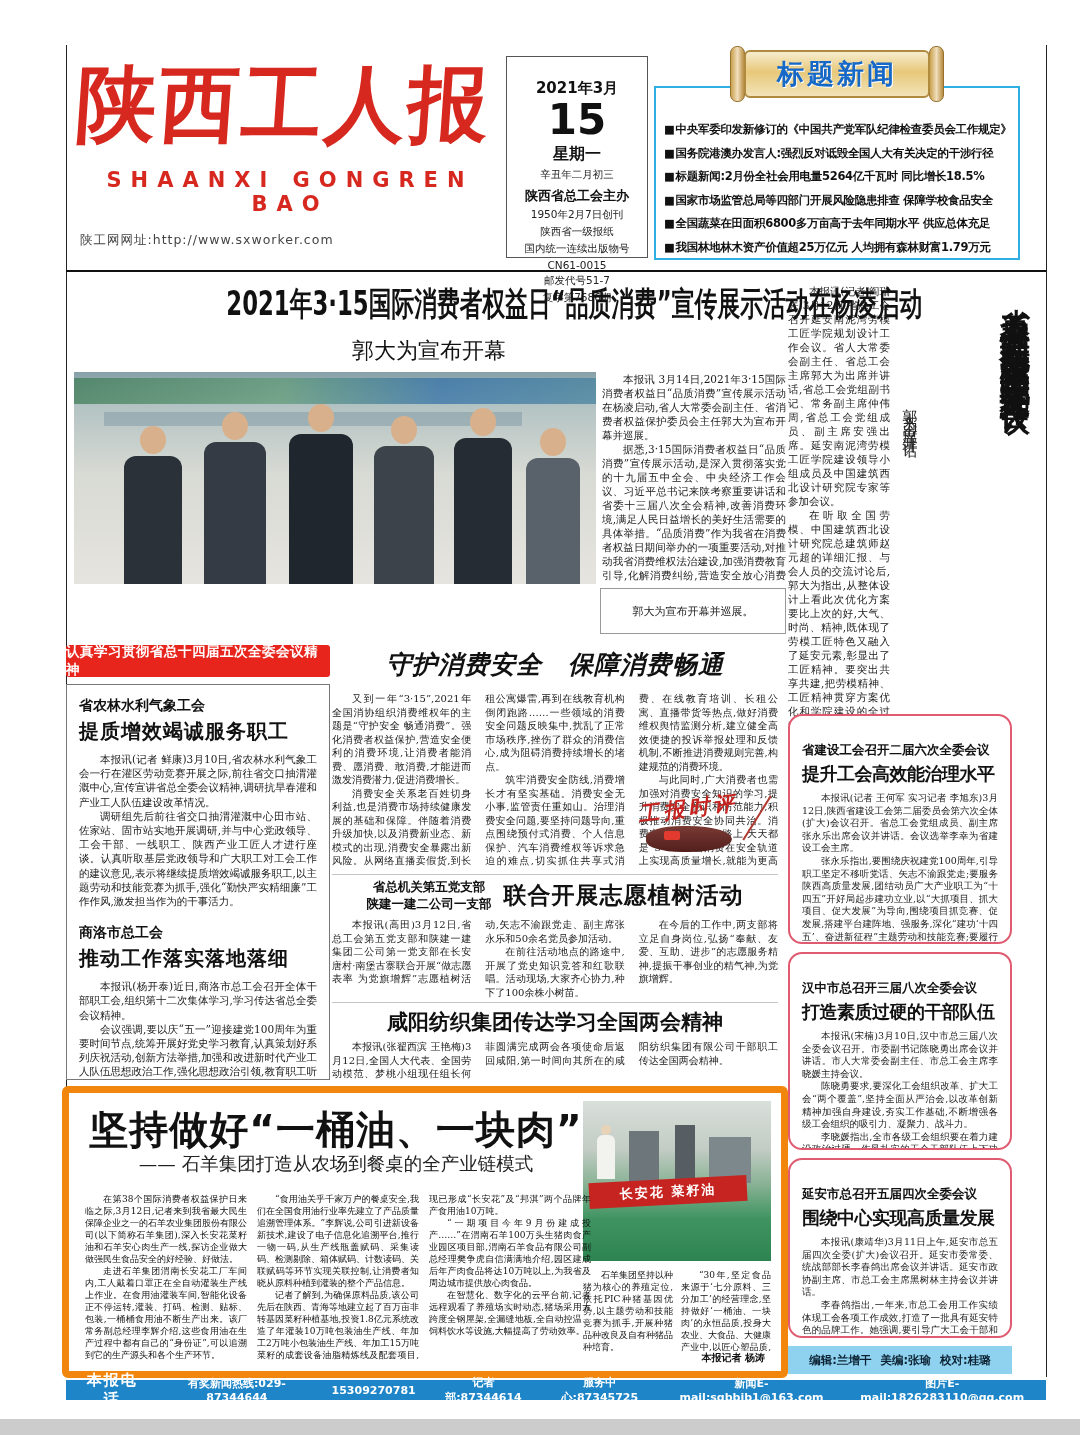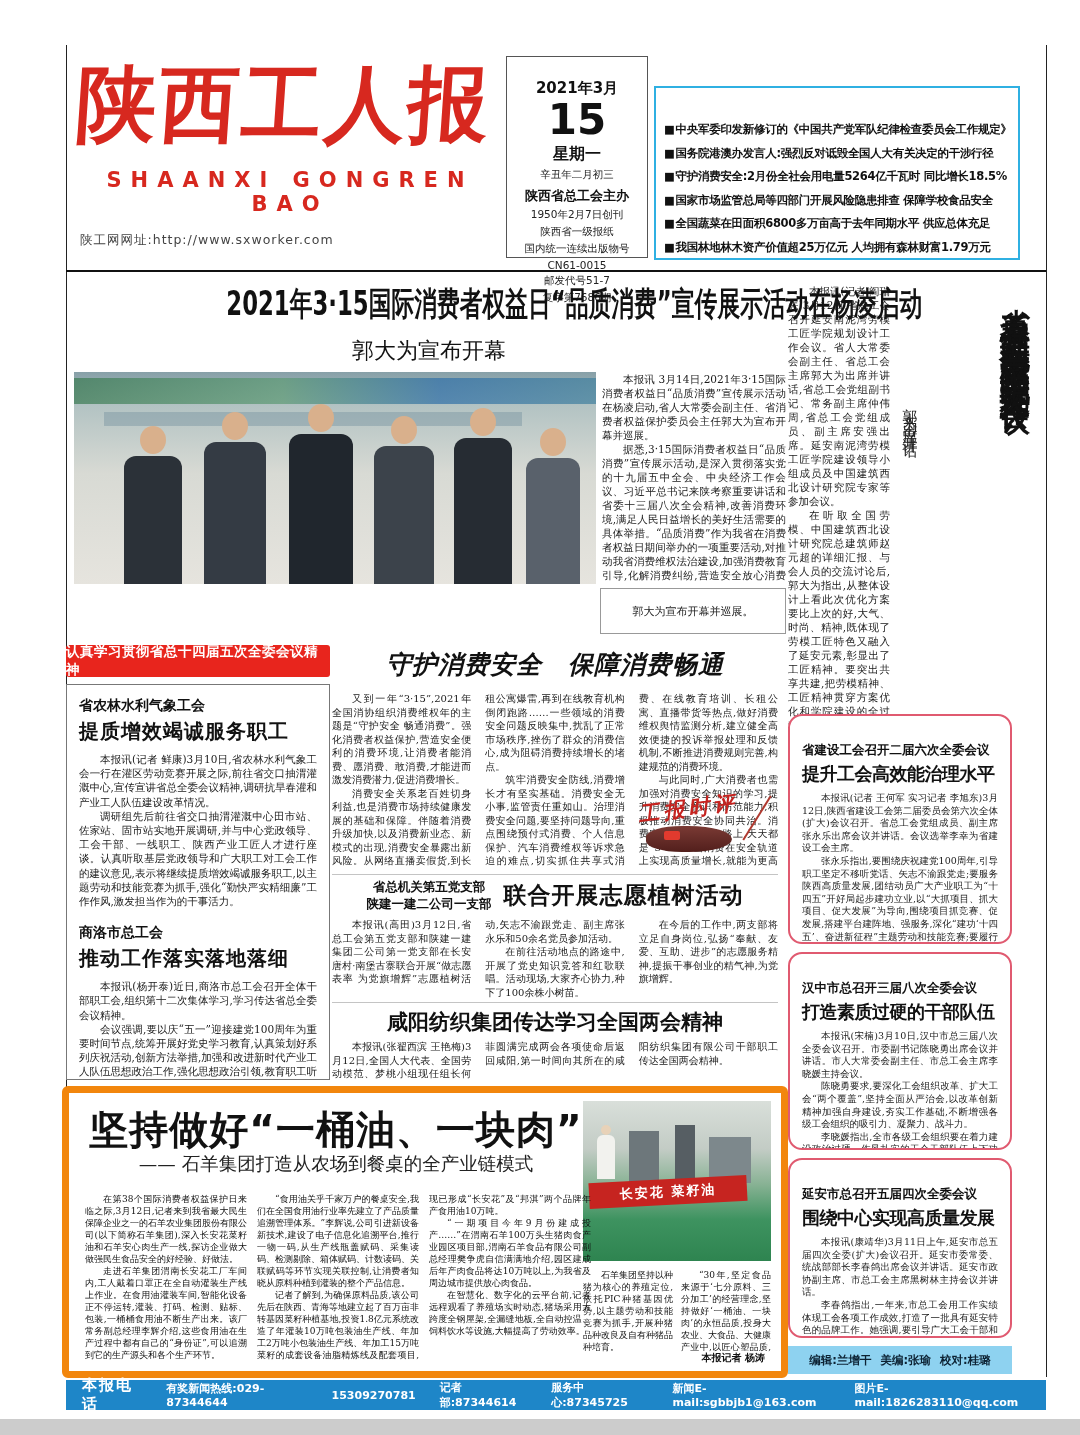--- a/index.html
+++ b/index.html
@@ -100,21 +100,21 @@
   .ob-cols p, .ob-rcols p { font-size:9px; line-height:12px; text-indent:2em; text-align:justify; font-family:"DejaVu Serif","Liberation Serif",serif; }
   .ob-photo { position:absolute; right:10px; top:8px; width:188px; height:160px; background:linear-gradient(180deg,#d9dfda 0%,#c3ccc5 30%,#88b294 52%,#3e9360 74%,#2e8450 100%); overflow:hidden; }
   .ob-photo .machine { position:absolute; background:#6d777b; }
   .ob-banner { position:absolute; left:6px; top:78px; width:158px; height:26px; background:#c62420; transform:rotate(-3deg); display:flex; align-items:center; justify-content:center; color:#fff; font-size:13px; font-weight:bold; letter-spacing:2px; }
   .ob-worker { position:absolute; left:14px; top:34px; width:18px; height:44px; background:#f2f2ee; border-radius:6px 6px 0 0; }
   .ob-worker::before { content:""; position:absolute; left:4px; top:-10px; width:10px; height:10px; border-radius:50%; background:#e8d2b8; }
   .ob-rcols { position:absolute; right:10px; top:176px; width:188px; height:94px; column-count:2; column-gap:8px; overflow:hidden; }
   .ob-byline { position:absolute; right:16px; bottom:6px; font-size:10px; font-weight:bold; }
 
   
-  .footer-bar { position:absolute; left:66px; top:1380px; width:980px; height:30px; background:#1e86c8; color:#fff; display:flex; align-items:center; padding:0 16px; gap:24px; }
+  .footer-bar { position:absolute; left:66px; top:1380px; width:980px; height:20px; background:#1e86c8; color:#fff; display:flex; align-items:center; padding:0 16px; gap:24px;text-align:center; }
   .footer-label { font-size:15px; font-weight:900; letter-spacing:2px; }
   .footer-item { font-size:11px; font-weight:600; }
   .bottom-strip { position:absolute; left:0; top:1419px; width:1080px; height:16px; background:#cccccc; }
 </style>
 </head>
 <body>
 
 <div class="page">
   <div class="rule-v" style="left:66px"></div>
   <div class="rule-v" style="left:1046px"></div>
@@ -133,24 +133,31 @@
     <div class="db-org">陕西省总工会主办</div>
     <div class="db-sm">1950年2月7日创刊</div>
     <div class="db-sm">陕西省一级报纸</div>
     <div class="db-sm">国内统一连续出版物号</div>
     <div class="db-sm">CN61-0015</div>
     <div class="db-sm">邮发代号51-7</div>
     <div class="db-sm">复字第7686期</div>
   </div>
 
   <div class="newsbox">
+    <div class="scroll-banner">
+      <div class="scroll-end l"></div>
+      <div class="scroll-end r"></div>
+      <div class="scroll-mid">
+        <span class="scroll-text">标题新闻</span>
+      </div>
+    </div>
     <ul>
       <li class="news-item"><span class="blt">■</span><span>中央军委印发新修订的《中国共产党军队纪律检查委员会工作规定》</span></li>
       <li class="news-item"><span class="blt">■</span><span>国务院港澳办发言人:强烈反对诋毁全国人大有关决定的干涉行径</span></li>
-      <li class="news-item"><span class="blt">■</span><span>守护消费安全:2月份全社会用电量5264亿千瓦时 同比增长18.5%</span></li>
+      <li class="news-item"><span class="blt">■</span><span>标题新闻:2月份全社会用电量5264亿千瓦时 同比增长18.5%</span></li>
       <li class="news-item"><span class="blt">■</span><span>国家市场监管总局等四部门开展风险隐患排查 保障学校食品安全</span></li>
       <li class="news-item"><span class="blt">■</span><span>全国蔬菜在田面积6800多万亩高于去年同期水平 供应总体充足</span></li>
       <li class="news-item"><span class="blt">■</span><span>我国林地林木资产价值超25万亿元 人均拥有森林财富1.79万元</span></li>
     </ul>
   </div>
 
   <div class="rule-h" style="left:66px; top:270px; width:980px;"></div>
 
   <div class="lead-headline"><span>2021年3·15国际消费者权益日“品质消费”宣传展示活动在杨凌启动</span></div>
   <div class="lead-subhead">郭大为宣布开幕</div>

